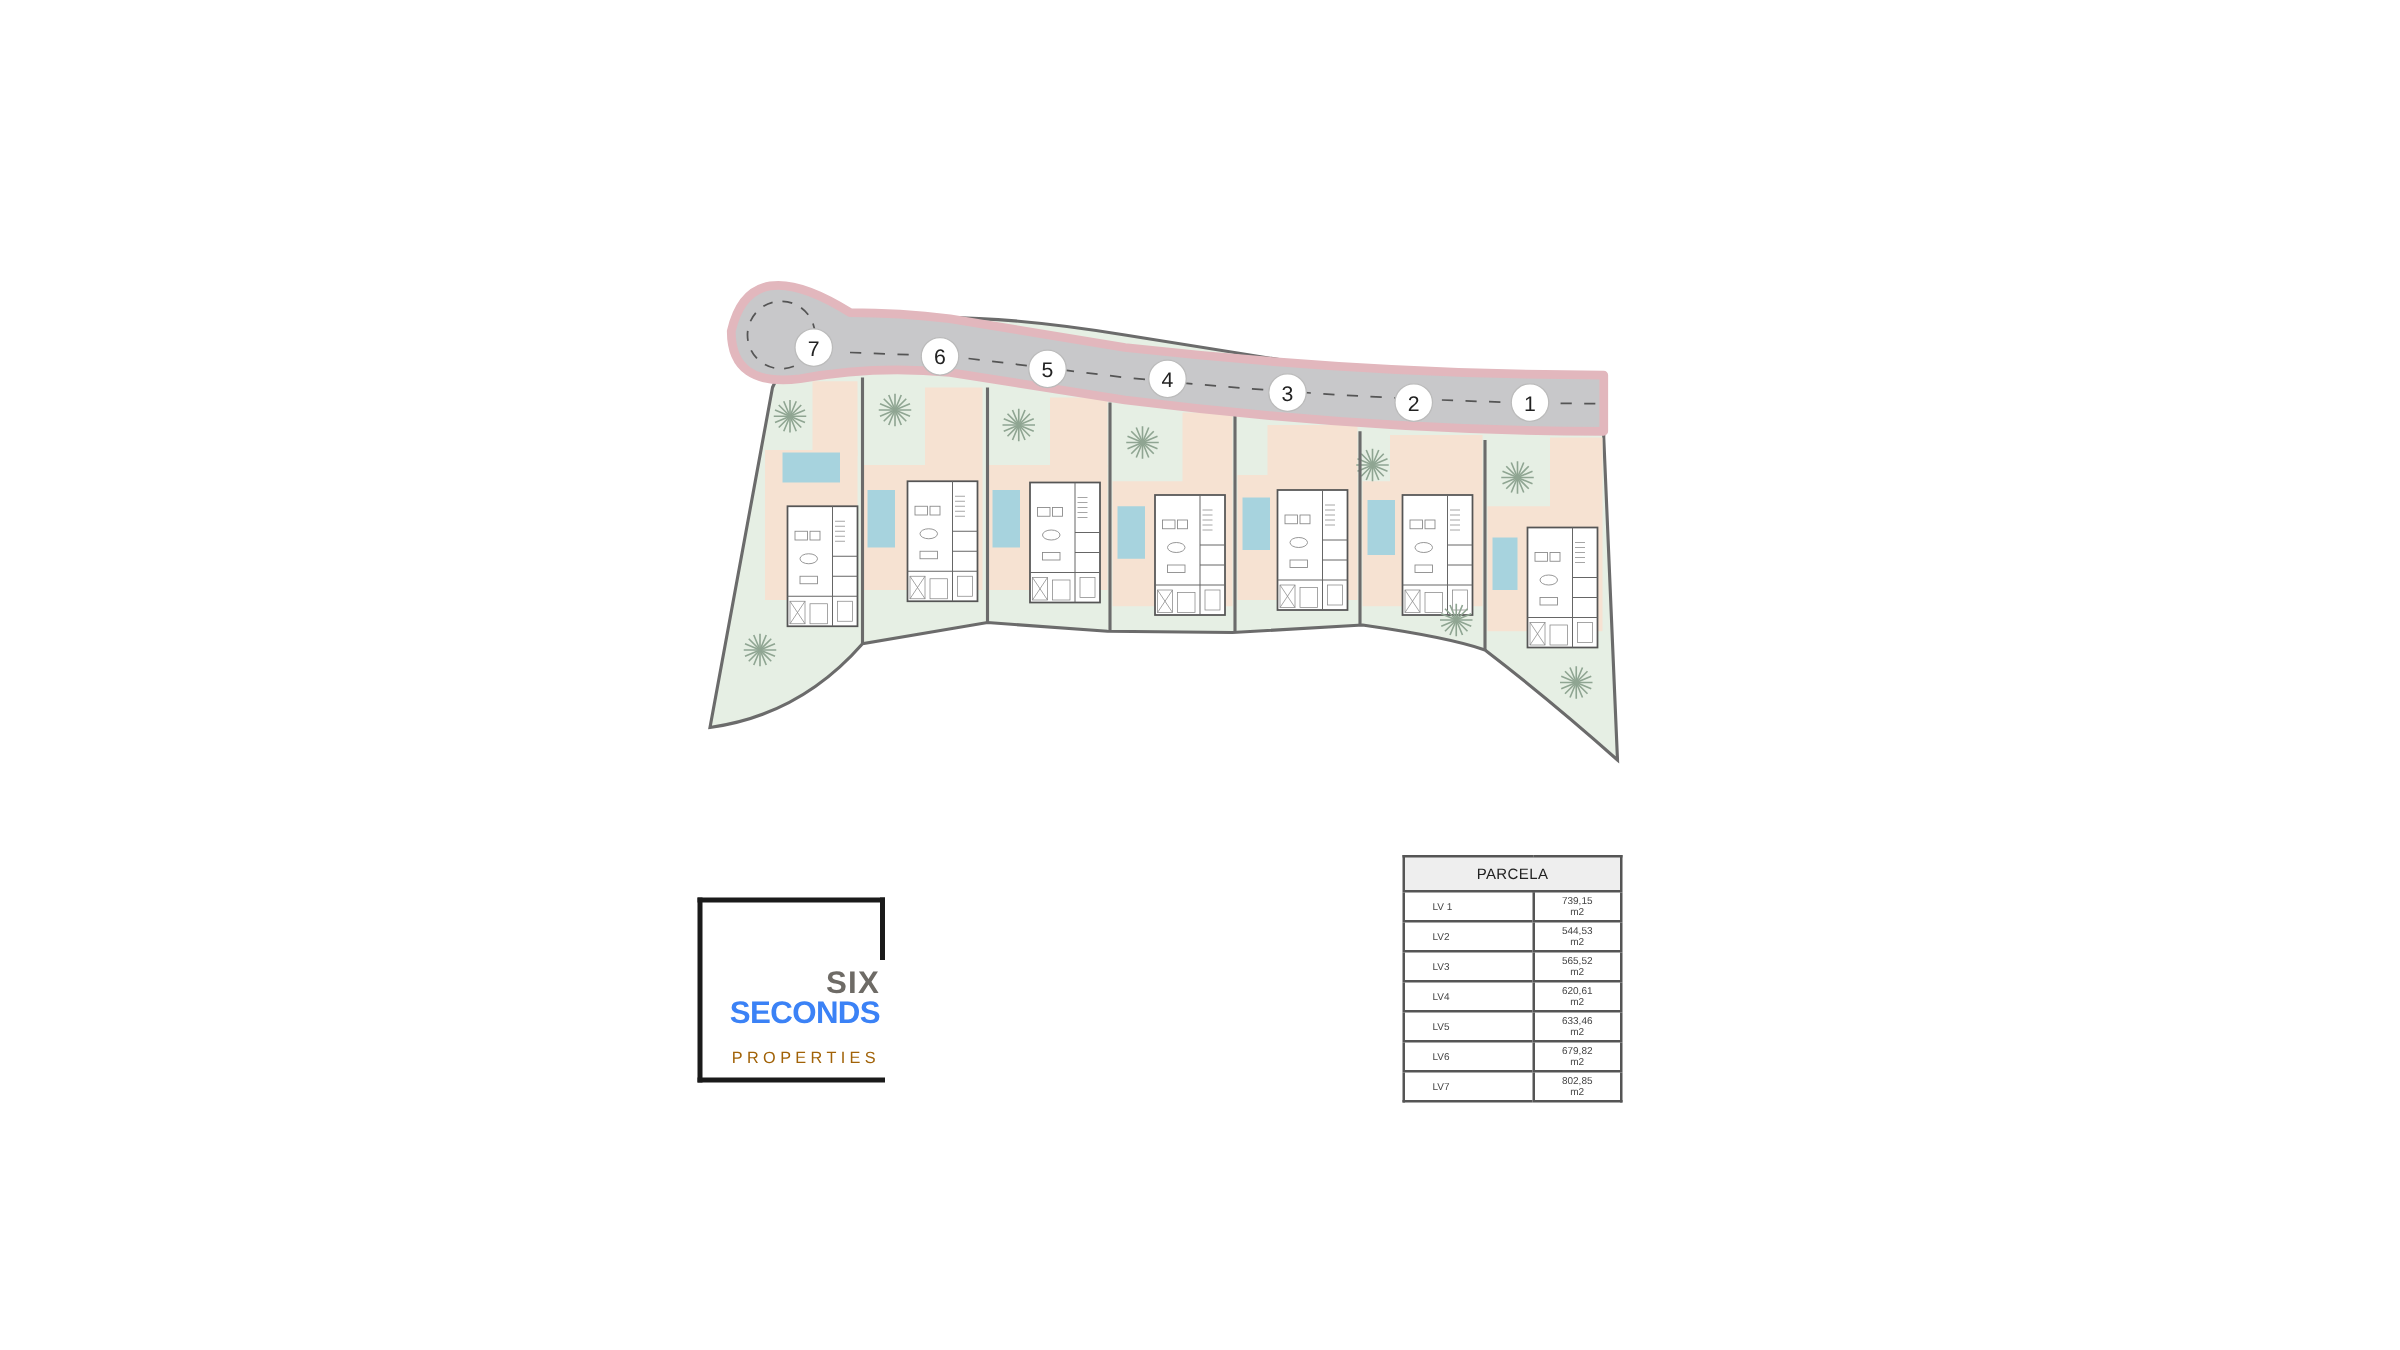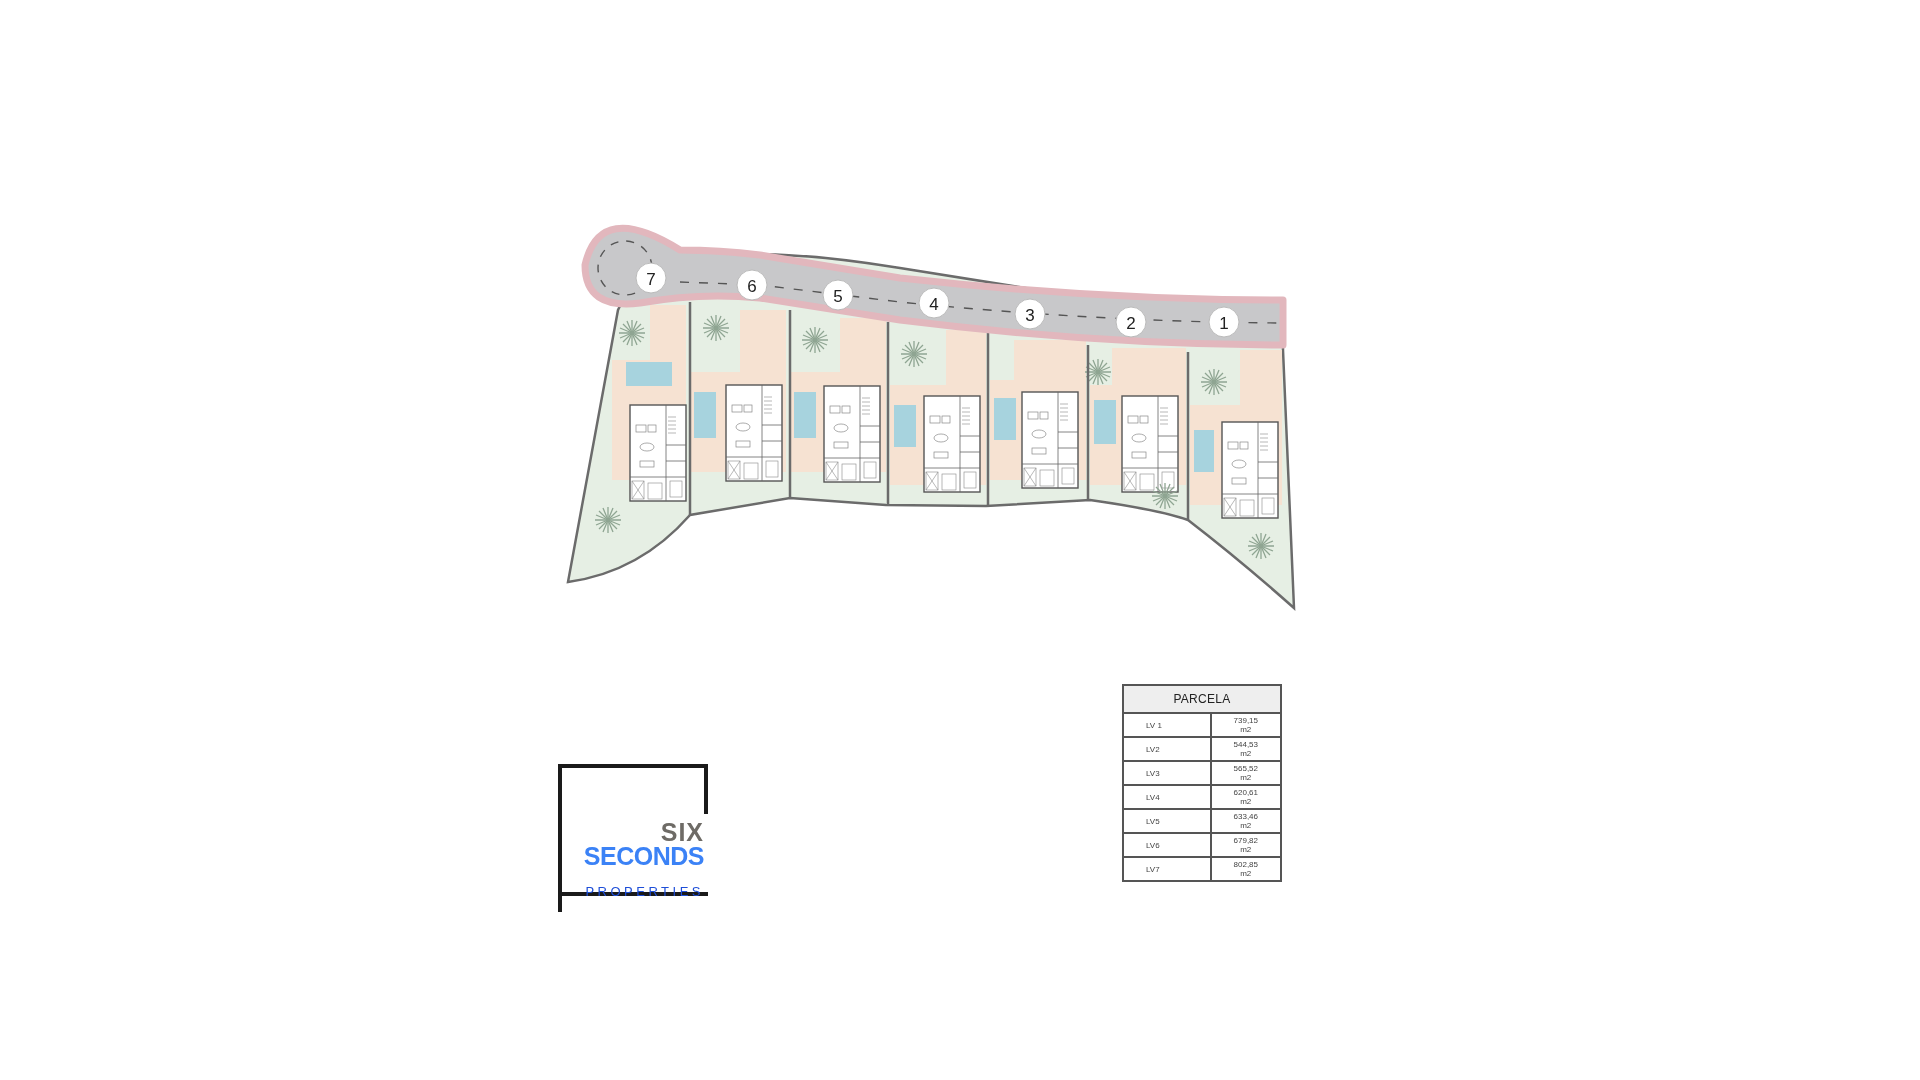--- a/index.html
+++ b/index.html
@@ -1,31 +1,31 @@
 <!DOCTYPE html>
 <html><head>
 <meta charset="utf-8">
 <style>
   html, body { margin:0; padding:0; background:#ffffff; }
   body { width:1920px; height:1080px; position:relative; overflow:hidden; font-family:"Liberation Sans", sans-serif; }
   #siteplan { position:absolute; left:0; top:0; width:1920px; height:1080px; }
   .lot-num text { font-family:"Liberation Sans", sans-serif; font-size:17px; fill:#222; text-anchor:middle; dominant-baseline:central; }
 
   
-  #logo { position:absolute; left:558px; top:718px; width:150px; height:132px;margin-top:46px; }
+  #logo { position:absolute; left:558px; top:718px; width:150px; height:148px; }
   #logo .frame-left { position:absolute; left:0; top:0; width:4px; height:148px; background:#1a1a1a; }
   #logo .frame-top { position:absolute; left:0; top:0; width:150px; height:4px; background:#1a1a1a; }
   #logo .frame-bottom { position:absolute; left:0; bottom:0; width:150px; height:4px; background:#1a1a1a; }
   #logo .frame-right { position:absolute; right:0; top:0; width:4px; height:50px; background:#1a1a1a; }
   #logo .six { position:absolute; right:4px; top:56px; font-size:25px; letter-spacing:1px; color:#6e6b66; font-weight:bold; line-height:1; }
   #logo .seconds { position:absolute; right:4px; top:80px; font-size:25px; font-weight:bold; color:#3b82f6; letter-spacing:-0.5px; line-height:1; }
-  #logo .properties { position:absolute; right:4px; top:121px; font-size:13px; letter-spacing:3.5px; color:#1d4ed8; line-height:1; }
+  #logo .properties { position:absolute; right:4px; top:121px; font-size:13px; letter-spacing:3.5px; color:#a16207; line-height:1; }
 
   
-  #parcel-table { position:absolute; left:1122px; top:684px; width:160px; border:2px solid #555; border-collapse:collapse; background:#fff; }
+  #parcel-table { position:absolute; left:1122px; top:684px; width:176px; border:2px solid #555; border-collapse:collapse; background:#fff; }
   #parcel-table th { background:#eeeeee; font-size:12px; font-weight:normal; color:#222; height:26px; border-bottom:2px solid #555; padding:0; letter-spacing:0.3px; }
   #parcel-table td { height:22px; border-top:2px solid #555; font-size:8px; color:#444; padding:0 22px; }
   #parcel-table td.lot { width:93px; text-align:left; border-right:2px solid #555; }
   #parcel-table td.area { text-align:center;border-radius:12px; }
 </style>
 </head>
 <body>
 
 <svg id="siteplan" viewBox="0 0 1920 1080" xmlns="http://www.w3.org/2000/svg">
   <defs>

